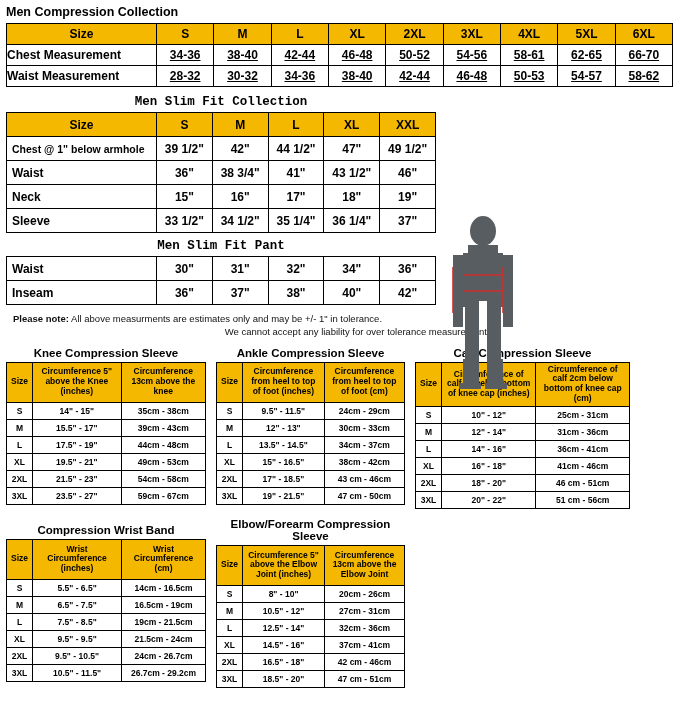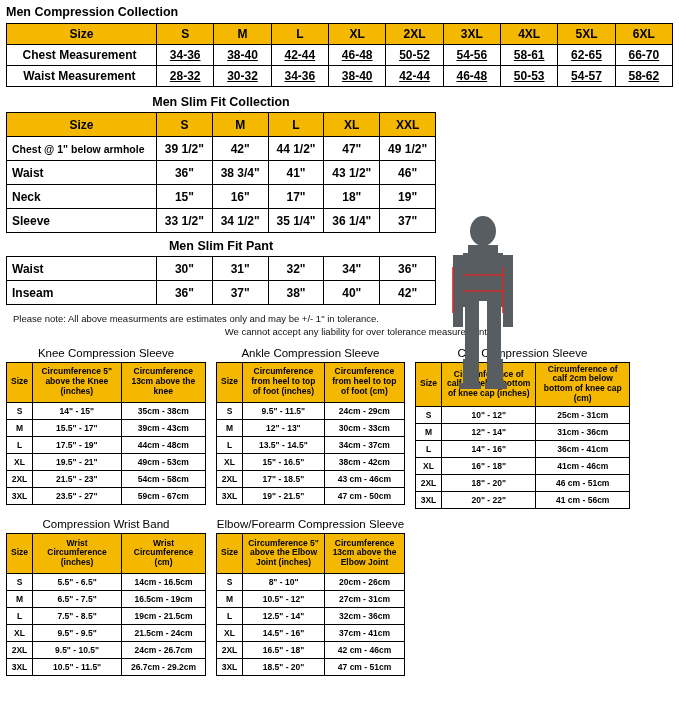--- a/index.html
+++ b/index.html
@@ -22,52 +22,52 @@
     margin: 5px 0 4px 0;
   }
   table { border-collapse: collapse; }
   td, th { border: 1px solid #000; padding: 2px 4px; font-weight: bold; }
   .yellow { background: #f5b800; }
 
   
   #men-compression { width: 100%; margin-bottom: 8px; }
   #men-compression td { font-size: 12px; height: 21px; }
   #men-compression .hdr { text-align:center; }
-  #men-compression .rowlabel { text-align:center; padding-left:0; background:#fff; }
+  #men-compression .rowlabel { text-align:left; padding-left:0; background:#fff; }
   #men-compression .val { text-align:center; background:#fff; font-weight:bold;text-decoration:underline; }
 
   
   .slim-wrap { position: relative; }
   #men-slim { width: 430px; margin-bottom: 4px; }
   #men-slim td { font-size: 12px; height: 24px; }
   #men-slim .rowlabel { text-align:left; padding-left:5px; background:#fff; }
   #men-slim .val { text-align:center; background:#fff; }
   #men-slim .hdr { text-align:center; }
 
   #men-pant { width: 430px; }
   #men-pant td { font-size: 12px; height: 24px; background:#fff; }
   #men-pant .rowlabel { text-align:left; padding-left:5px; }
   #men-pant .val { text-align:center; }
 
-  .title-left { font-size:12.5px; font-weight:bold; text-align:center; width:430px; margin:6px 0 3px 0;}
+  .title-left { font-size:12.5px; font-weight:bold; text-align:center; width:430px; margin:6px 0 3px 0;font-family:Liberation Mono, monospace;}
 
   
   .figure { position:absolute; right: 130px; top: 120px; width: 120px; height: 190px; }
 
   .note {
     font-size: 9.5px; margin-top: 8px; line-height: 1.35; color: #111;
   }
-  .note b { font-weight: normal; padding-left: 7px; }
+  .note b { font-weight: bold; padding-left: 7px; }
   .note .l1 { }
   .note .l2 { text-align:center; padding-left:40px;}
 
   
   .grid { display:flex; gap: 10px; margin-top: 8px; }
   .block { }
-  .block h3 { font-size: 11.5px; font-weight:normal; margin: 0 0 3px 0; text-align:center; }
+  .block h3 { font-size: 11.5px; font-weight:bold; margin: 0 0 3px 0; text-align:center; }
   table.small { width: 100%; }
   table.small td { font-size: 8.5px; height: 17px; text-align:center; }
   table.small td.h { font-size: 8.5px; font-weight:bold; height: 40px; line-height:1.15; }
   table.small td.sz { width: 26px; background:#fff; }
   table.small td.v { background:#fff; }
 
   .grid2 { display:flex; gap: 10px; margin-top: 9px; align-items: center; }
 </style>
 </head>
 <body>
@@ -336,21 +336,21 @@
               <td class="v">41cm - 46cm</td>
             </tr>
         <tr>
               <td class="sz">2XL</td>
               <td class="v">18" - 20"</td>
               <td class="v">46 cm - 51cm</td>
             </tr>
         <tr>
               <td class="sz">3XL</td>
               <td class="v">20" - 22"</td>
-              <td class="v">41 cm - 56cm</td>
+              <td class="v">51 cm - 56cm</td>
             </tr>
       </tbody>
         </table>
     </div>
   </div>
 
   <div class="grid2">
     <div class="block" style="width:200px">
       <h3>Compression Wrist Band</h3>
       <table class="small">

